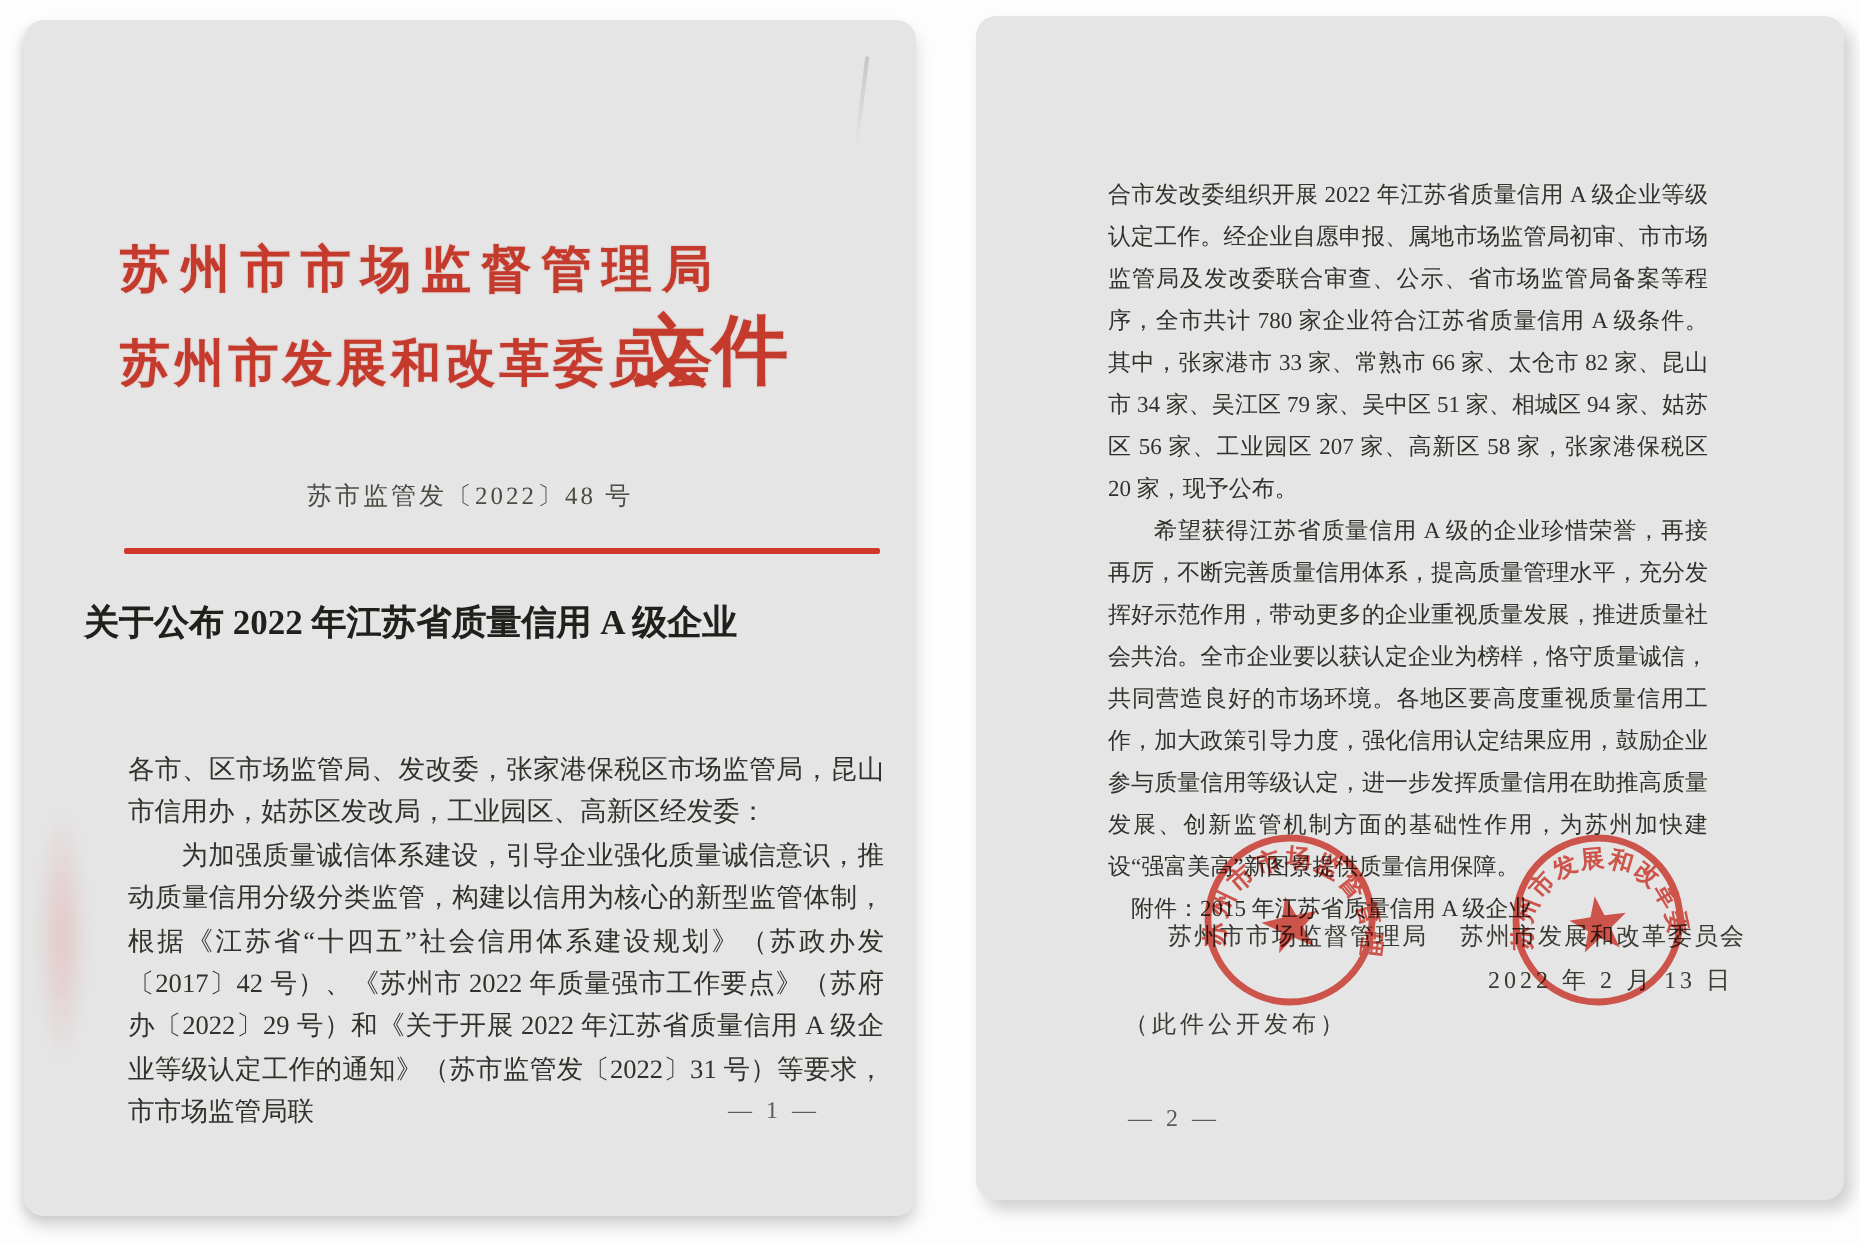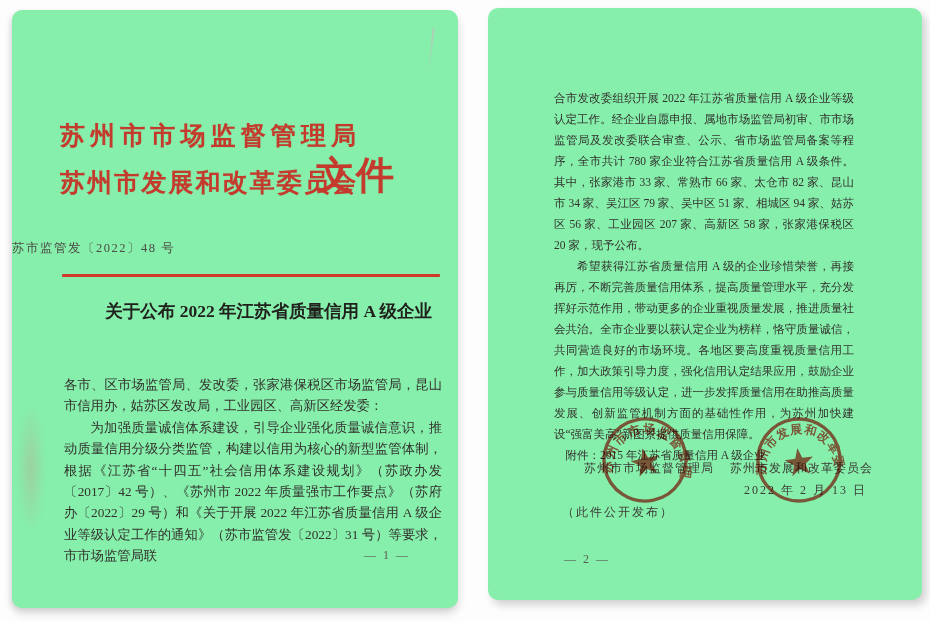--- a/index.html
+++ b/index.html
@@ -2,21 +2,21 @@
 <html><head>
 <meta charset="utf-8">
 <style>
   html,body{margin:0;padding:0;background:#ffffff;}
   .canvas{
     position:relative;width:930px;height:622px;overflow:hidden;
     background:#fdfdfd;
     font-family:"Liberation Serif","DejaVu Serif",serif;
   }
   .page{
-    position:absolute;background:#86efac;border-radius:10px;font-family:Liberation Serif, serif;
+    position:absolute;background:#e5e5e5;border-radius:10px;font-family:Liberation Serif, serif;
   }
   .page-left{
     left:12px;top:10px;width:446px;height:598px;
     box-shadow:0 5px 8px rgba(0,0,0,0.16),-2px 2px 4px rgba(0,0,0,0.05);
   }
   .page-right{
     left:488px;top:8px;width:434px;height:592px;
     box-shadow:4px 5px 8px rgba(0,0,0,0.18);
   }
   
@@ -27,29 +27,29 @@
     text-shadow:0 0 1px rgba(196,58,44,0.35);
   }
   .doc-type{
     position:absolute;top:124px;left:304px;
     color:#c43a2c;font-weight:bold;font-size:38px;letter-spacing:2px;
     text-shadow:0 0 1px rgba(196,58,44,0.35);
     margin-top:16px;
   }
   .doc-number{
     position:absolute;top:230px;left:0;width:100%;
-    font-size:12.5px;letter-spacing:1.5px;color:#4c4c44;
+    text-align:center;font-size:12.5px;letter-spacing:1.5px;color:#4c4c44;
   }
   .red-rule{
     position:absolute;top:264px;left:50px;width:378px;height:3px;
     background:#cf382a;border-radius:1px;
   }
   .doc-title{
     position:absolute;top:286px;left:30px;width:390px;
-    text-align:right;font-size:17.5px;font-weight:bold;color:#20201c;
+    text-align:left;font-size:17.5px;font-weight:bold;color:#20201c;
     line-height:30px;
   }
   .body-text{
     position:absolute;color:#32322c;text-align:justify;
   }
   .p1-body{
     top:364px;left:52px;width:378px;font-size:13.3px;line-height:21.4px;
   }
   .p1-body p, .p2-body p{margin:0;}
   .indent{text-indent:2em;}

